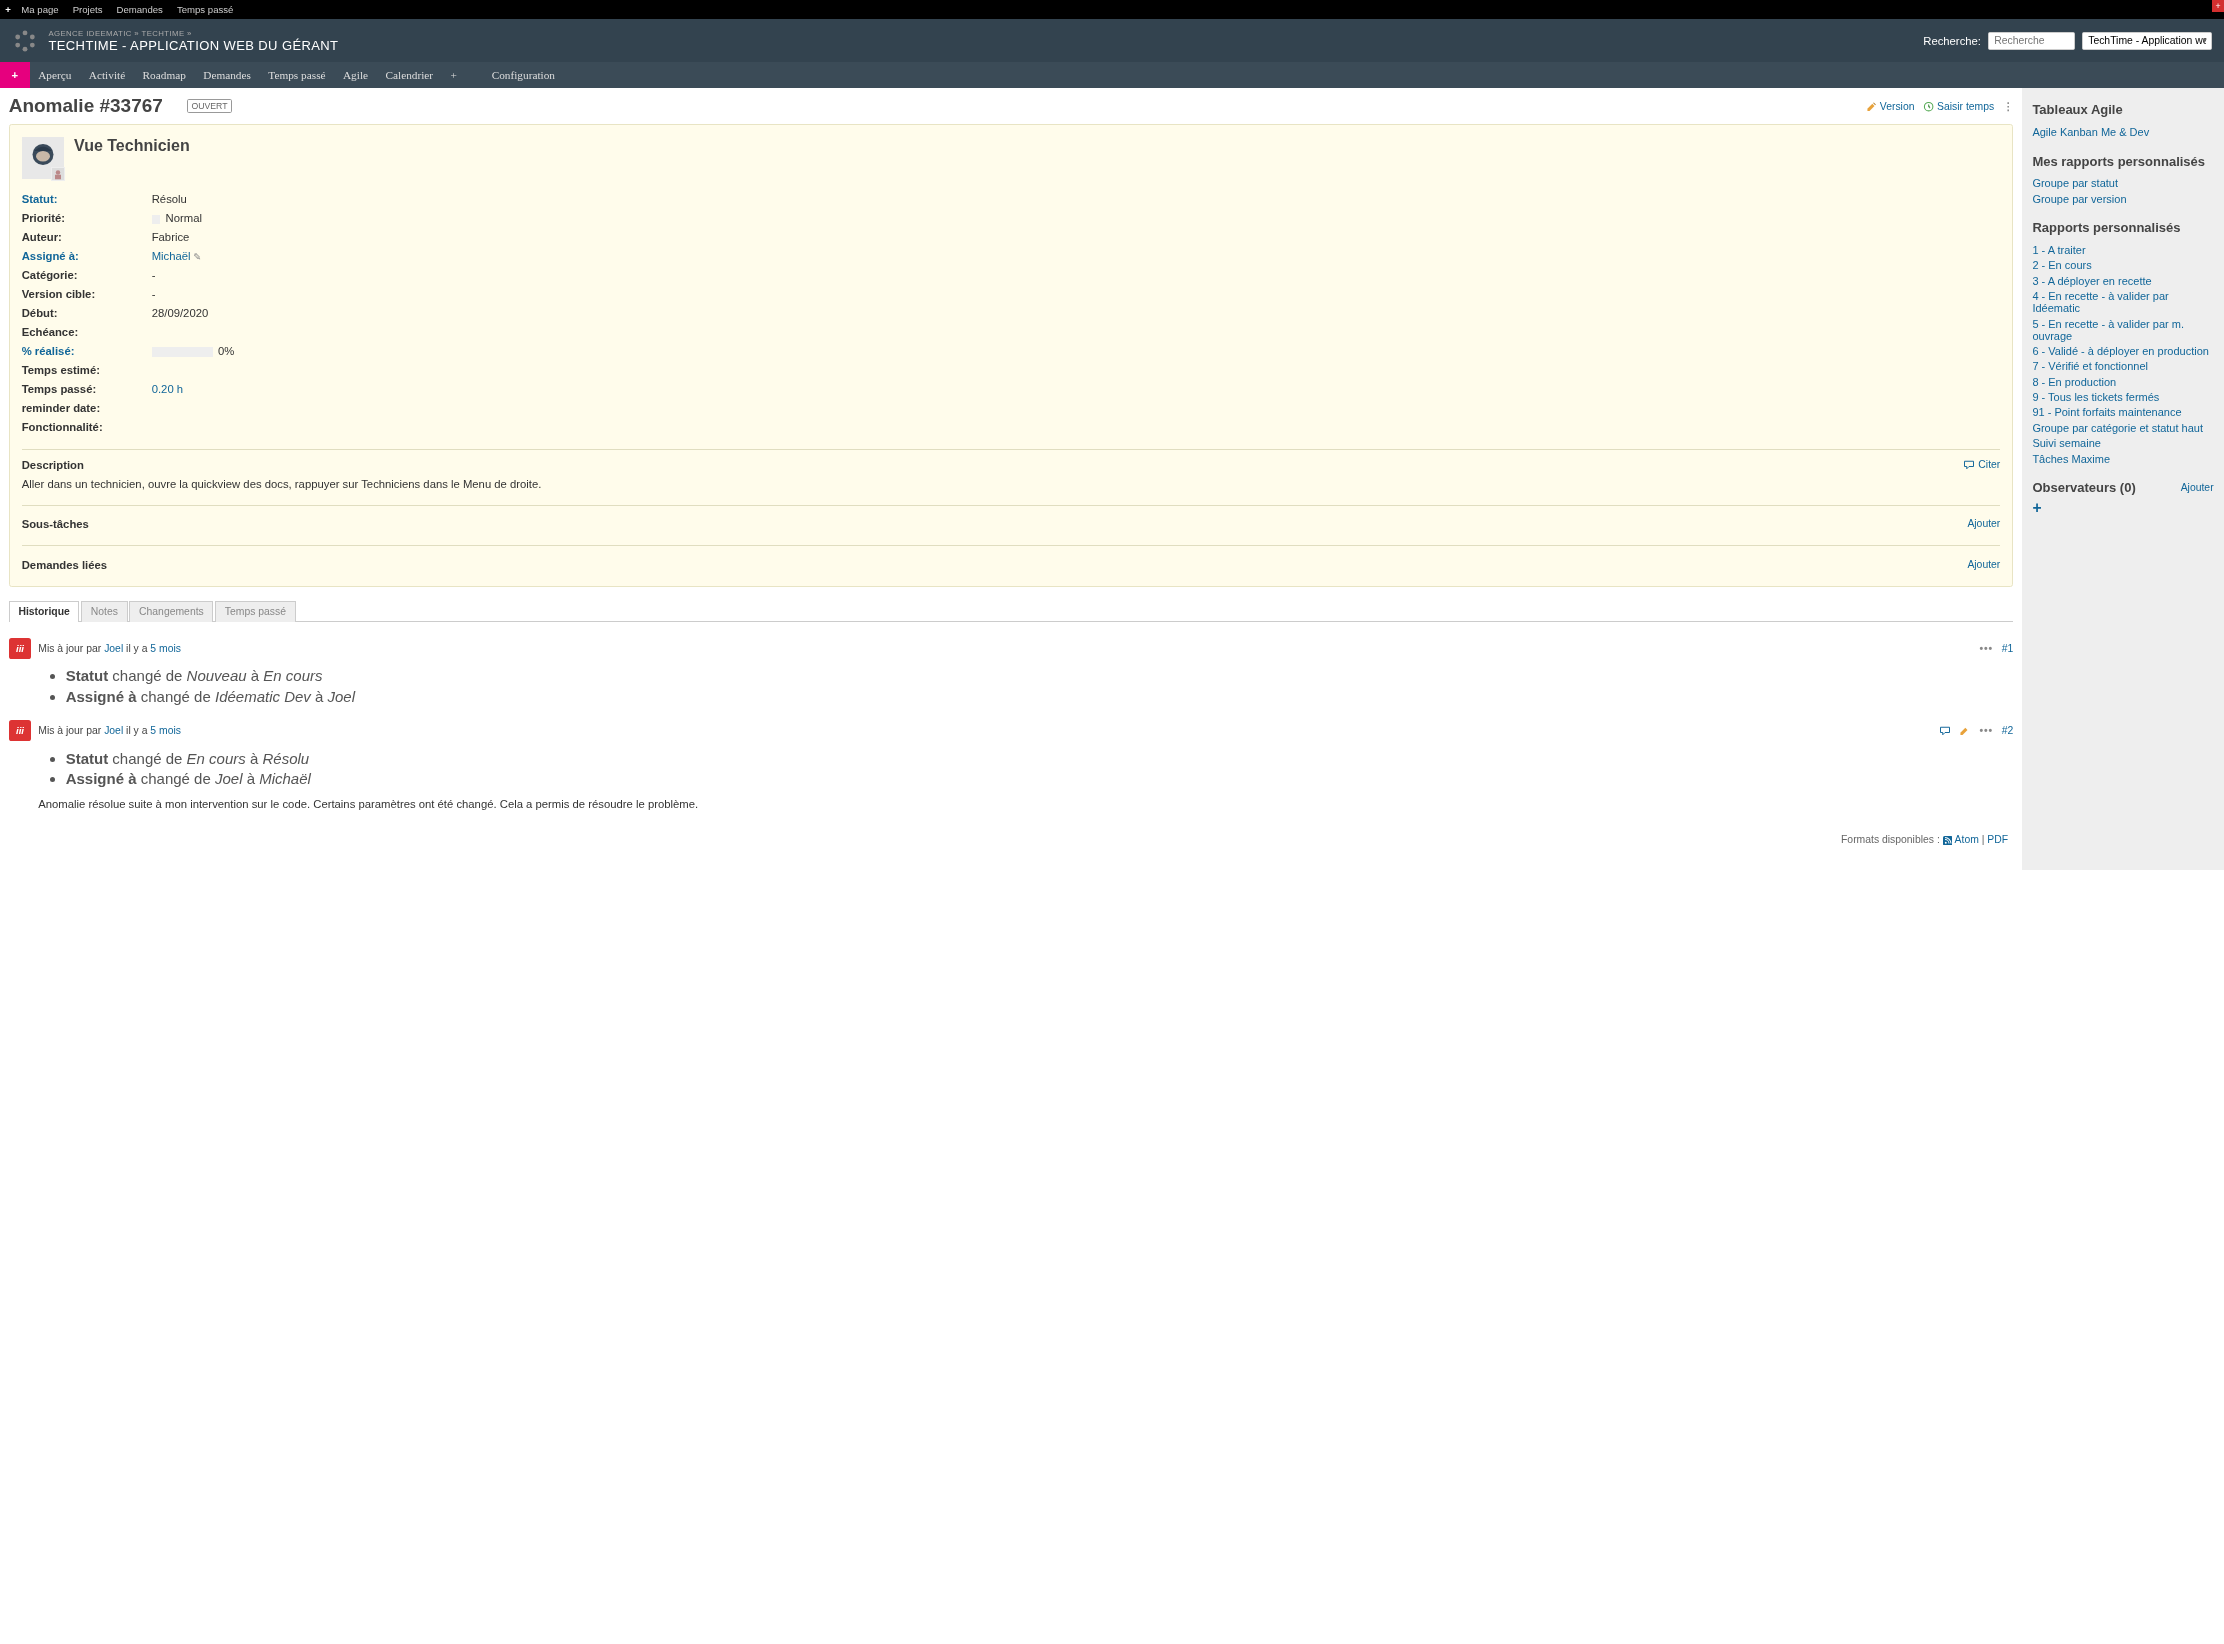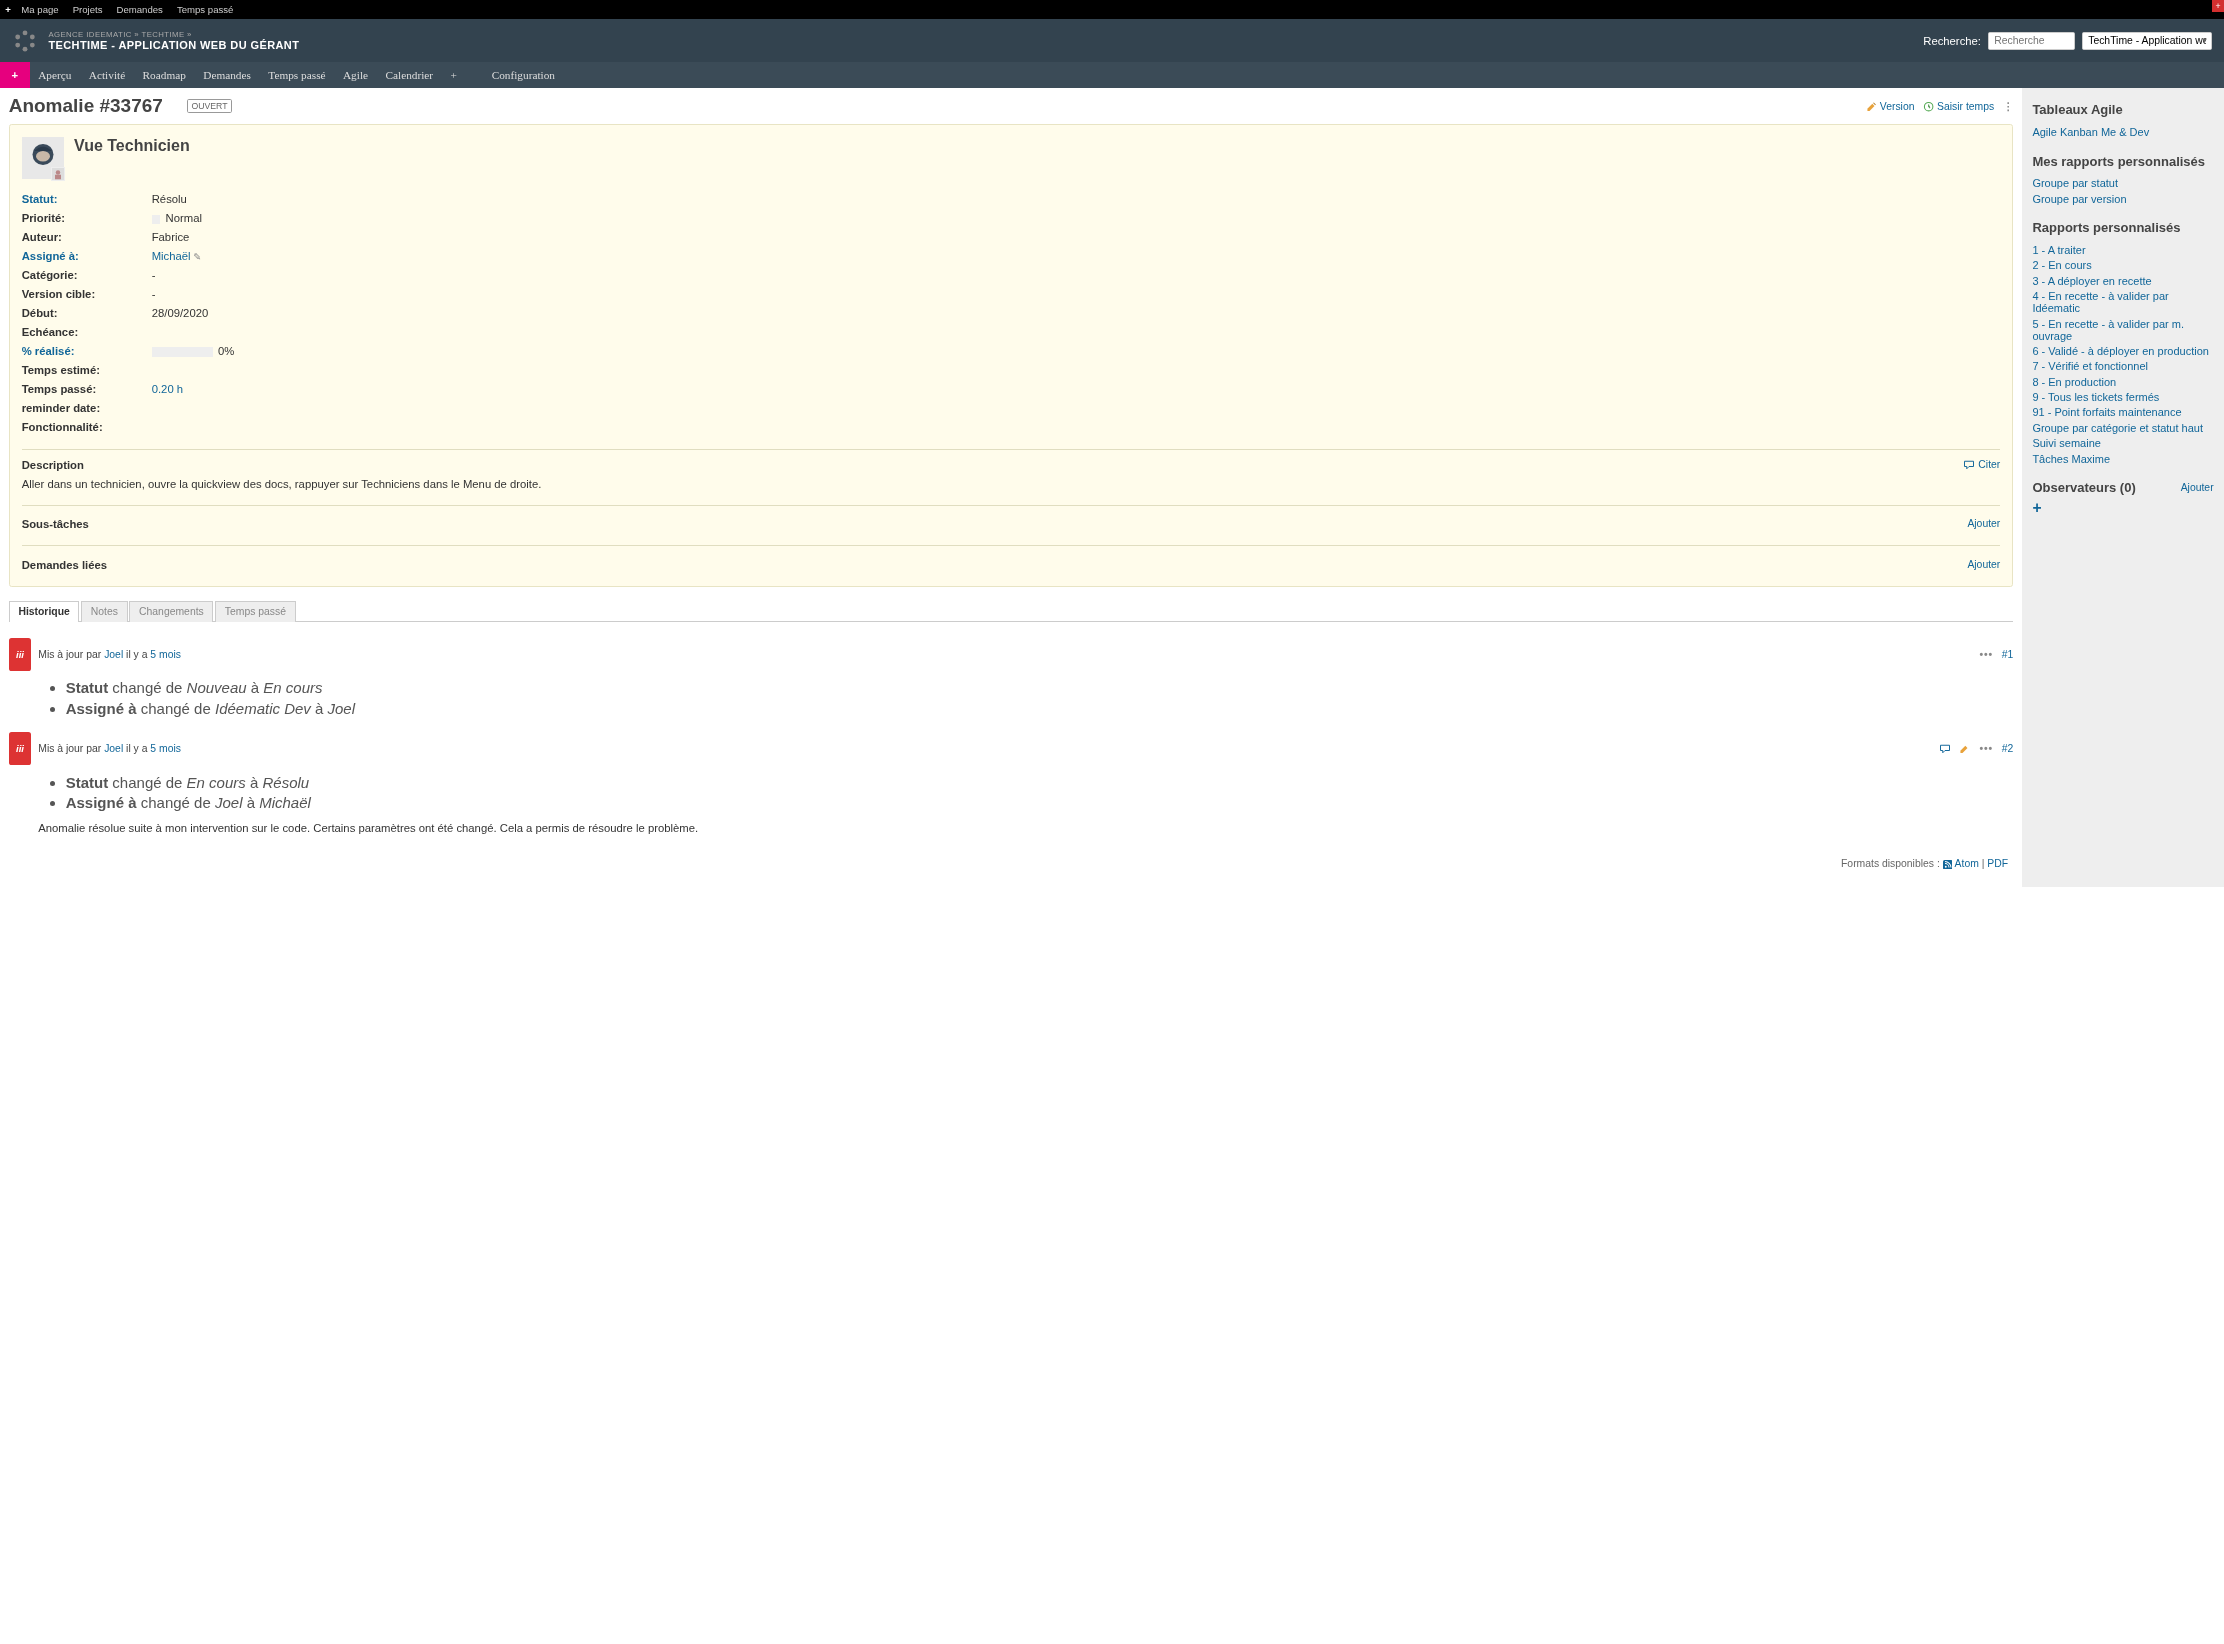--- a/index.html
+++ b/index.html
@@ -12,21 +12,21 @@
 .topbar .tb-plus { color: #fff; font-weight: bold; padding-right: 3.5px; }
 .topbar .tb-right { position: absolute; right: 0; top: 0; background: #d32f2f; color: #fff; width: 12px; height: 12px; font-size: 8.7px; text-align: center; line-height: 12px; cursor: pointer; }
 
 
 .header { background: #2c3e50; background: #33434f; color: #fff; padding: 8.7px 12px; display: flex; align-items: center; justify-content: space-between; }
 .header-left { display: flex; align-items: center; gap: 10.4px; }
 .logo { width: 26px; height: 26px; }
 .logo svg { width: 100%; height: 100%; }
 .brand { }
 .brand .crumb { font-size: 7.8px; color: #aaa; letter-spacing: 0.4px; text-transform: uppercase; }
-.brand .title { font-size: 11px; font-weight: bold; letter-spacing: 0.4px; }
+.brand .title { font-size: 13px; font-weight: normal; letter-spacing: 0.4px; }
 .header-right { display: flex; align-items: center; gap: 7px; }
 .header-right label { font-size: 11.3px; }
 .search-input { background: #fff; border: 0.9px solid #ccc; padding: 2.6px 5.2px; font-size: 10.4px; width: 87px; border-radius: 1.7px; }
 .project-select { background: #fff; border: 0.9px solid #ccc; padding: 2.6px 5.2px; font-size: 10.4px; width: 130px; border-radius: 1.7px; appearance: none; position: relative; }
 .select-wrap { position: relative; display: inline-block; }
 .select-wrap::after { content: "▾"; position: absolute; right: 5.2px; top: 3.5px; font-size: 8.7px; color: #666; pointer-events: none; }
 
 
 .nav { background: #3b4b57; display: flex; align-items: stretch; height: 26px; font-size: 11.3px; }
 .nav .nav-plus { background: #e6007e; color: #fff; width: 29.5px; display: flex; align-items: center; justify-content: center; font-weight: bold; cursor: pointer; }
@@ -74,21 +74,21 @@
 
 
 .tabs { margin-top: 14px; border-bottom: 0.9px solid #ccc; display: flex; gap: 1.7px; }
 .tab { background: #eee; padding: 4.3px 8.7px; font-size: 10.4px; color: #888; border: 0.9px solid #ccc; border-bottom: none; margin-bottom: -0.9px; cursor: pointer; }
 .tab.active { background: #fff; color: #333; font-weight: 600; }
 
 
 .history { margin-top: 8.7px; }
 .entry { padding: 7px 0; }
 .entry-head { display: flex; align-items: center; gap: 7px; position: relative; }
-.entry-avatar { width: 22.6px; height: 33px; background: #d33; border-radius: 2.6px; color: #fff; font-size: 9.6px; display: flex; align-items: center; justify-content: center; font-style: italic; font-weight: bold; }
+.entry-avatar { width: 22.6px; height: 21px; background: #d33; border-radius: 2.6px; color: #fff; font-size: 9.6px; display: flex; align-items: center; justify-content: center; font-style: italic; font-weight: bold; }
 .entry-meta { font-size: 10.4px; color: #444; }
 .entry-actions { position: absolute; right: 0; display: flex; align-items: center; gap: 8.7px; font-size: 10.4px; }
 .entry-actions .dots { color: #888; cursor: pointer; letter-spacing: 0.9px; font-weight: bold; }
 .entry-actions .num { color: #169; }
 .entry-body { margin-left: 43px; margin-top: 7px; }
 .entry-body ul { list-style: disc; margin-left: 14px; color: #555; }
 .entry-body li { padding: 1.7px 0; font-size: 15px; }
 .entry-body li b { font-weight: 600; }
 .entry-body li i { font-style: italic; }
 .entry-note { margin-left: 29.5px; margin-top: 8.7px; font-size: 11.3px; color: #333; }

